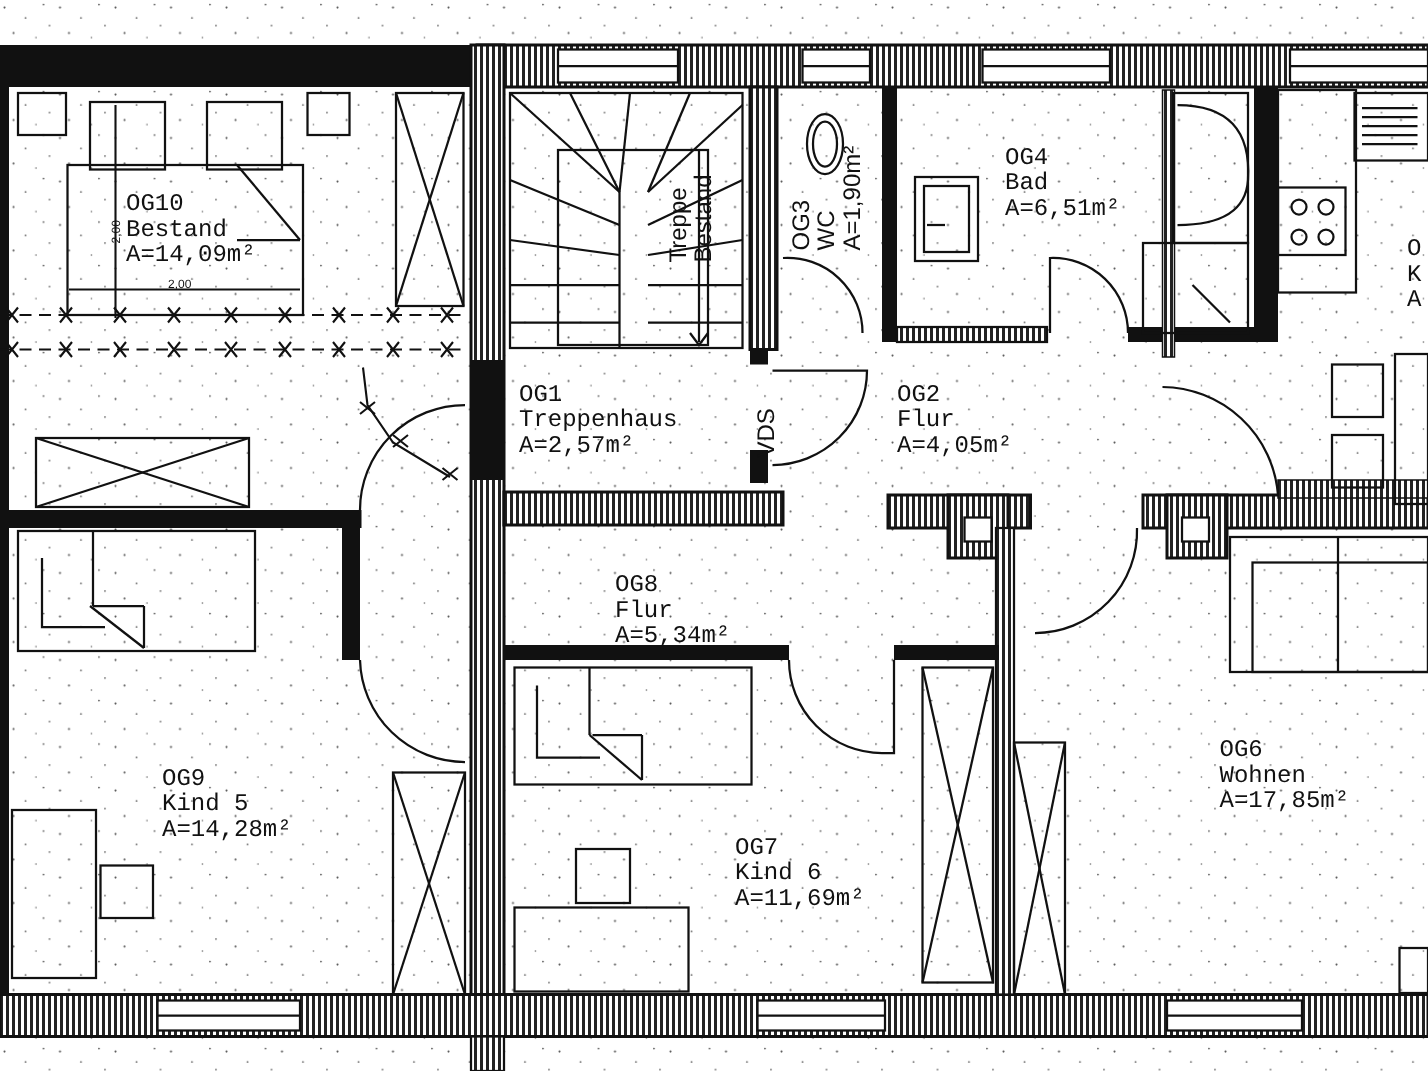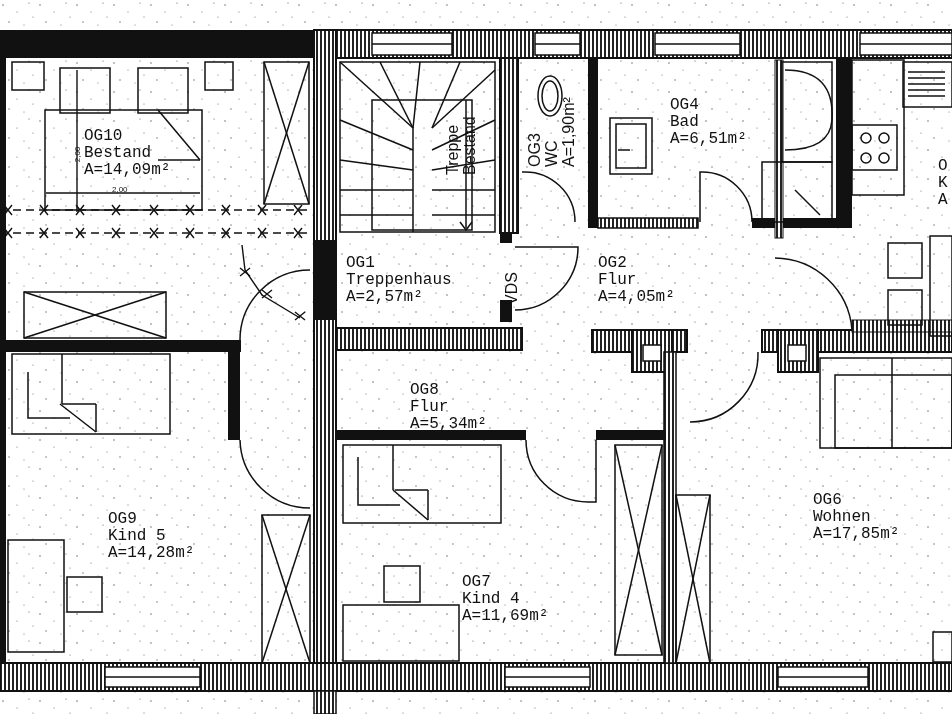--- a/index.html
+++ b/index.html
@@ -309,23 +309,23 @@
   <span>Flur</span>
   <span>A=5,34m²</span>
 </div>
 
 <div class="lbl" style="left:108px; top:511px;">
   <span>OG9</span>
   <span>Kind 5</span>
   <span>A=14,28m²</span>
 </div>
 
-<div class="lbl" style="left:462px; top:557px;margin-top:17px;">
+<div class="lbl" style="left:490px; top:557px;">
   <span>OG7</span>
-  <span>Kind 4</span>
+  <span>Kind 6</span>
   <span>A=11,69m²</span>
 </div>
 
 <div class="lbl" style="left:813px; top:492px;">
   <span>OG6</span>
   <span>Wohnen</span>
   <span>A=17,85m²</span>
 </div>
 
 </body></html>

